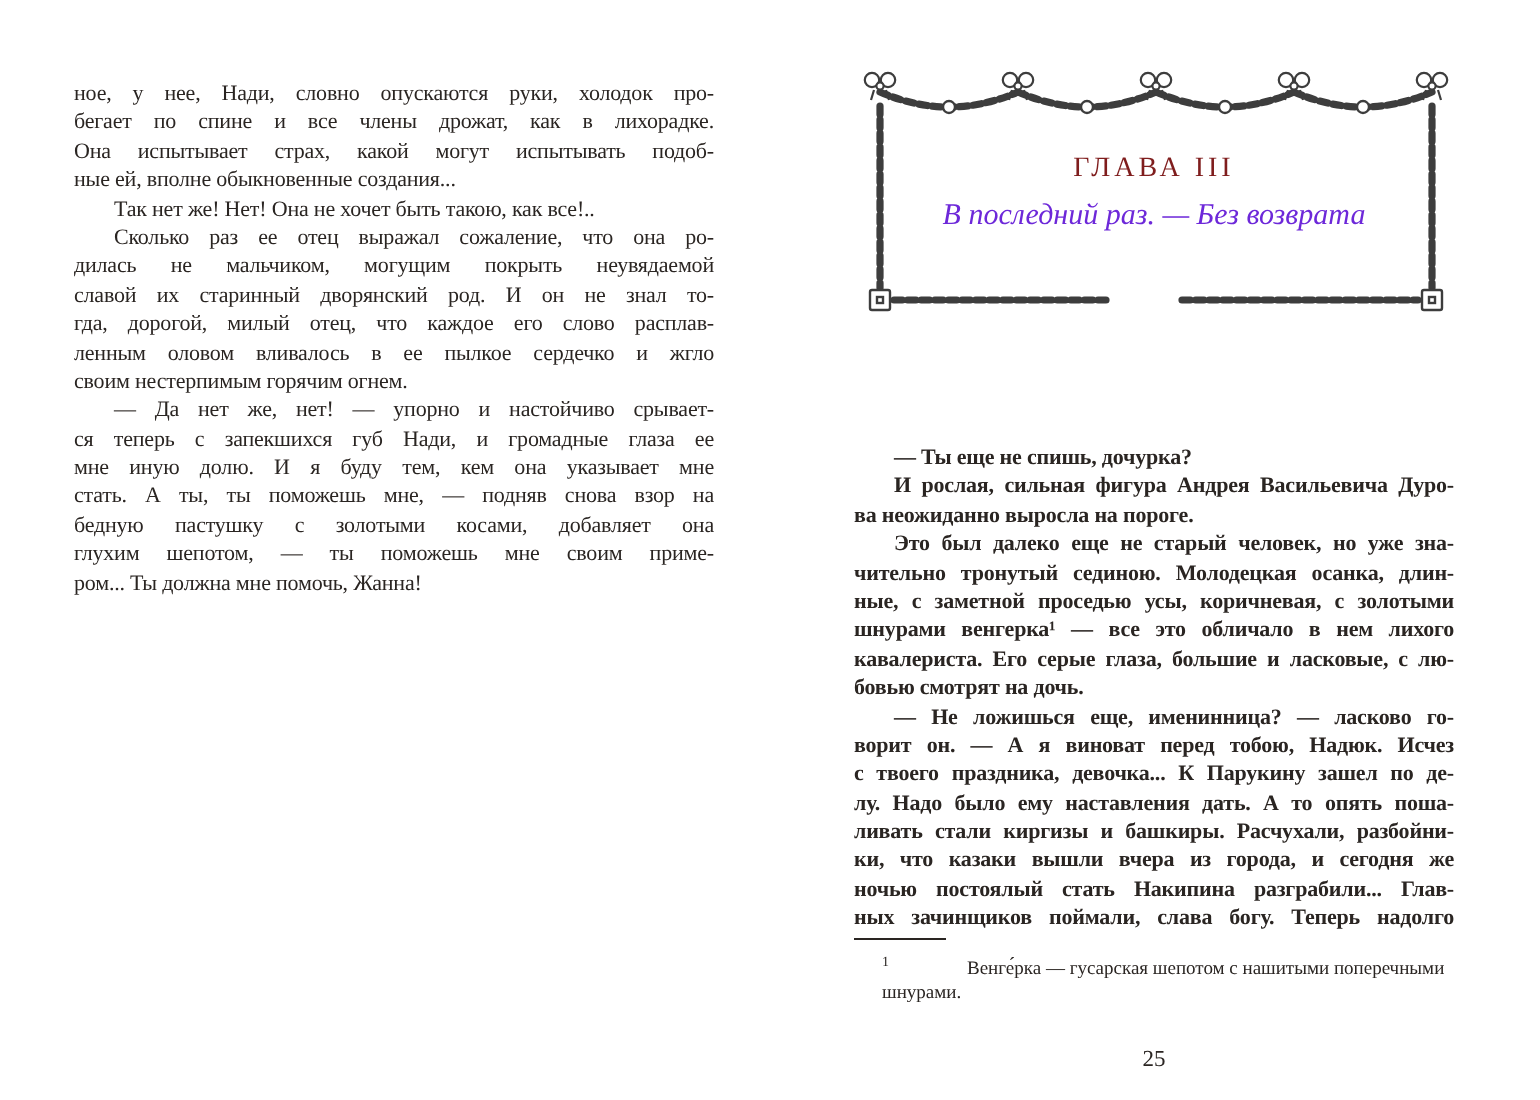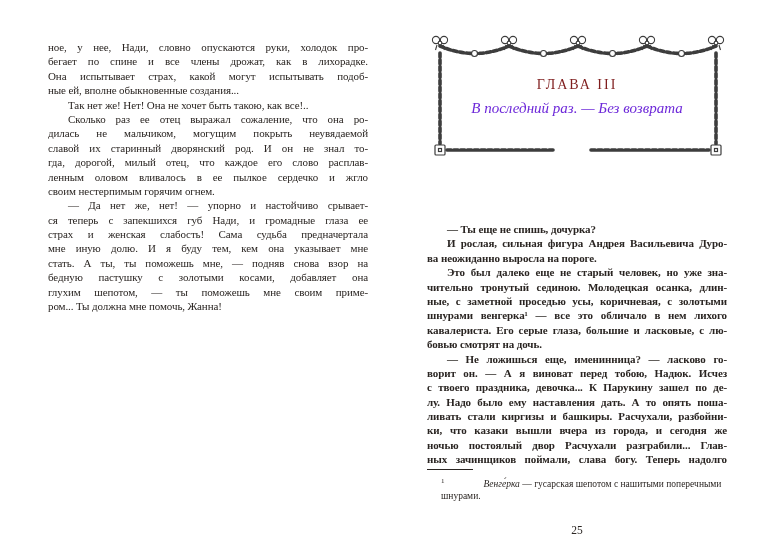--- a/index.html
+++ b/index.html
@@ -8,21 +8,21 @@
     background:#ffffff;
     font-family:"Liberation Serif","DejaVu Serif",serif;
     color:#2a2522;
     position:relative;
     overflow:hidden;
   }
   .sheet{position:absolute;left:0;top:0;width:770px;height:550px;background:#ffffff;}
 
   
   .text-col{position:absolute;font-size:11px;}
-  .col-left{left:48px;top:40px;width:320px;}
+  .col-left{left:37px;top:40px;width:320px;}
   .col-right{left:427px;top:222px;width:300px;font-weight:bold;}
   .line{
     line-height:14.4px;height:14.4px;
     text-align:justify;text-align-last:justify;
     white-space:normal;overflow:hidden;
     letter-spacing:-0.1px;
   }
   .line.pend{text-align-last:left;}
   .line.ind{text-indent:20px;}
 
@@ -41,21 +41,21 @@
   
   .ornament{position:absolute;left:425px;top:32px;width:306px;height:132px;}
 
   
   .footnote-rule{position:absolute;left:427px;top:469px;width:46px;border-top:1px solid #2a2522;}
   .footnote{
     position:absolute;left:427px;top:475px;width:300px;
     font-size:9.5px;line-height:12px;padding-left:14px;box-sizing:border-box;
   }
   .footnote .fn-marker{font-size:7px;vertical-align:super;margin-right:3px;}
-  .footnote .fn-term{font-style:italic;padding-left:36px;}
+  .footnote .fn-term{padding-left:36px;}
 
   
   .page-number{
     position:absolute;left:427px;top:492px;width:300px;
     text-align:center;font-size:11.5px;margin-top:32px;
   }
 </style>
 </head>
 <body>
 
@@ -68,21 +68,20 @@
       <div class="line pend">ные ей, вполне обыкновенные создания...</div>
       <div class="line ind pend">Так нет же! Нет! Она не хочет быть такою, как все!..</div>
       <div class="line ind">Сколько раз ее отец выражал сожаление, что она ро-</div>
       <div class="line">дилась не мальчиком, могущим покрыть неувядаемой</div>
       <div class="line">славой их старинный дворянский род. И он не знал то-</div>
       <div class="line">гда, дорогой, милый отец, что каждое его слово расплав-</div>
       <div class="line">ленным оловом вливалось в ее пылкое сердечко и жгло</div>
       <div class="line pend">своим нестерпимым горячим огнем.</div>
       <div class="line ind">— Да нет же, нет! — упорно и настойчиво срывает-</div>
       <div class="line">ся теперь с запекшихся губ Нади, и громадные глаза ее</div>
-      <div class="line">страх и женская слабость! Сама судьба предначертала</div>
       <div class="line">мне иную долю. И я буду тем, кем она указывает мне</div>
       <div class="line">стать. А ты, ты поможешь мне, — подняв снова взор на</div>
       <div class="line">бедную пастушку с золотыми косами, добавляет она</div>
       <div class="line">глухим шепотом, — ты поможешь мне своим приме-</div>
       <div class="line pend">ром... Ты должна мне помочь, Жанна!</div>
     </div>
 
   <svg class="ornament" viewBox="0 0 306 132" xmlns="http://www.w3.org/2000/svg">
     <g stroke="#3d3d3d" fill="none">
 
@@ -164,21 +163,21 @@
       <div class="line">ные, с заметной проседью усы, коричневая, с золотыми</div>
       <div class="line">шнурами венгерка¹ — все это обличало в нем лихого</div>
       <div class="line">кавалериста. Его серые глаза, большие и ласковые, с лю-</div>
       <div class="line pend">бовью смотрят на дочь.</div>
       <div class="line ind">— Не ложишься еще, именинница? — ласково го-</div>
       <div class="line">ворит он. — А я виноват перед тобою, Надюк. Исчез</div>
       <div class="line">с твоего праздника, девочка... К Парукину зашел по де-</div>
       <div class="line">лу. Надо было ему наставления дать. А то опять поша-</div>
       <div class="line">ливать стали киргизы и башкиры. Расчухали, разбойни-</div>
       <div class="line">ки, что казаки вышли вчера из города, и сегодня же</div>
-      <div class="line">ночью постоялый двор Расчухали разграбили... Глав-</div>
+      <div class="line">ночью постоялый стать Накипина разграбили... Глав-</div>
       <div class="line">ных зачинщиков поймали, слава богу. Теперь надолго</div>
     </div>
 
   <div class="footnote-rule"></div>
   <div class="footnote">
     <span class="fn-marker">1</span><span class="fn-term">Венге́рка</span><span> — гусарская шепотом с нашитыми поперечными шнурами.</span>
   </div>
 
   <div class="page-number">25</div>
 

